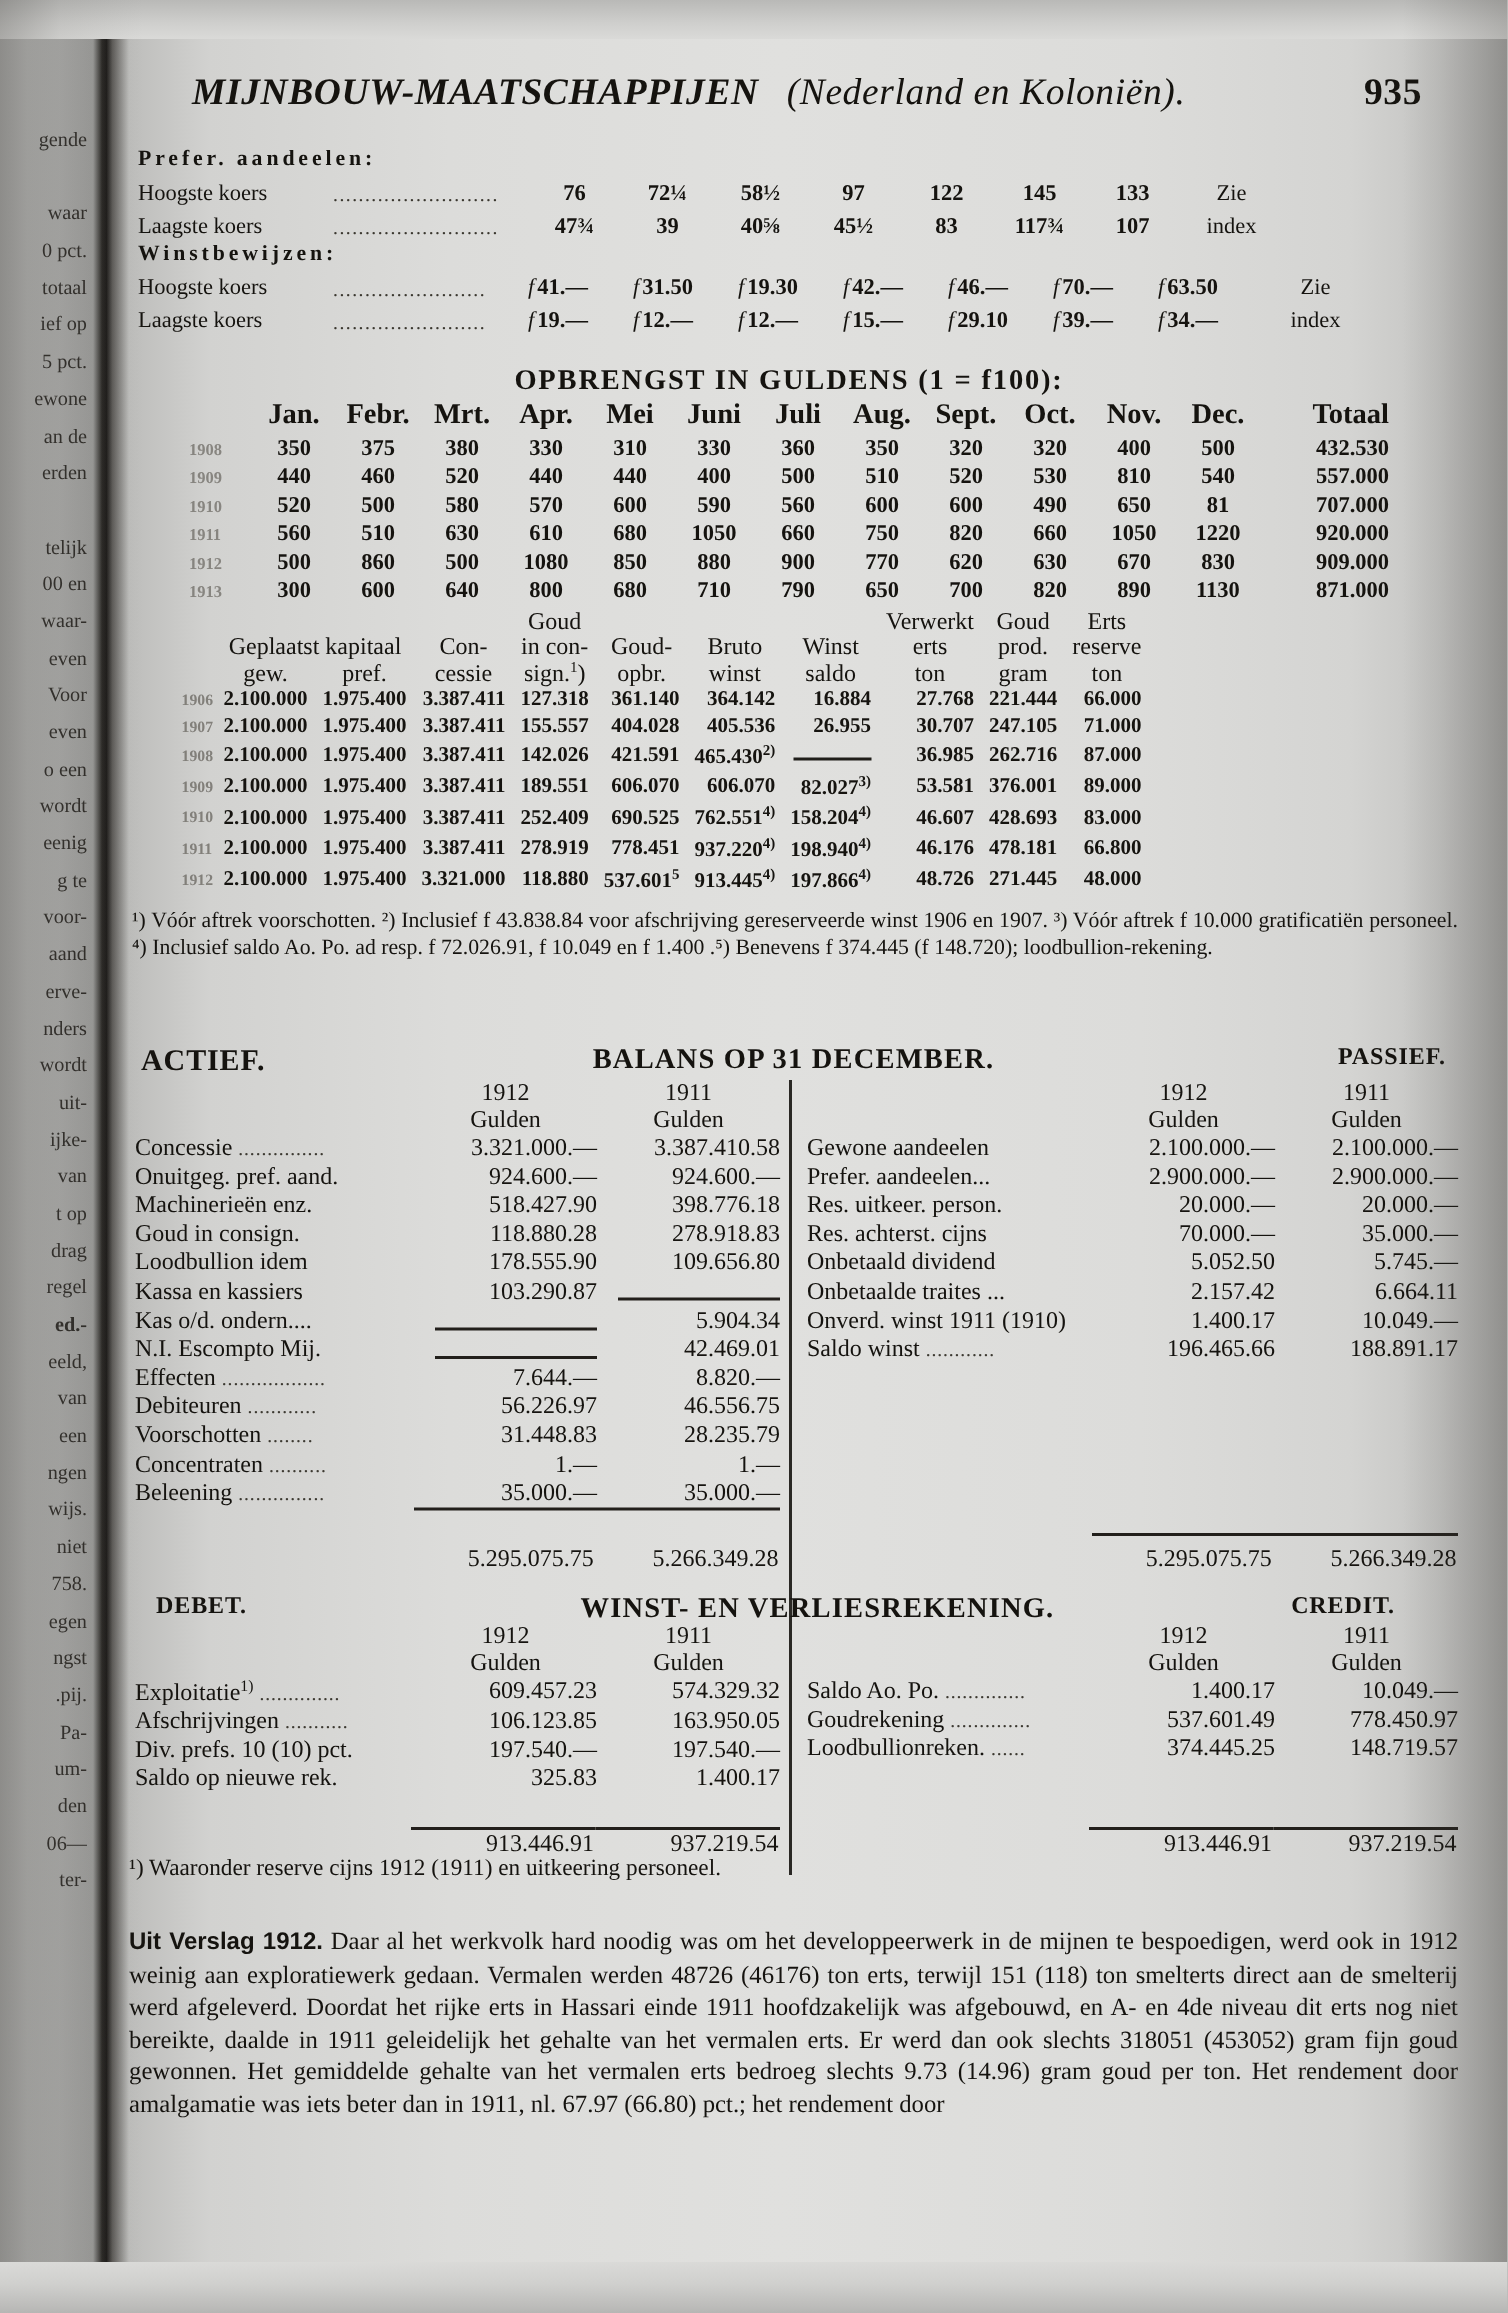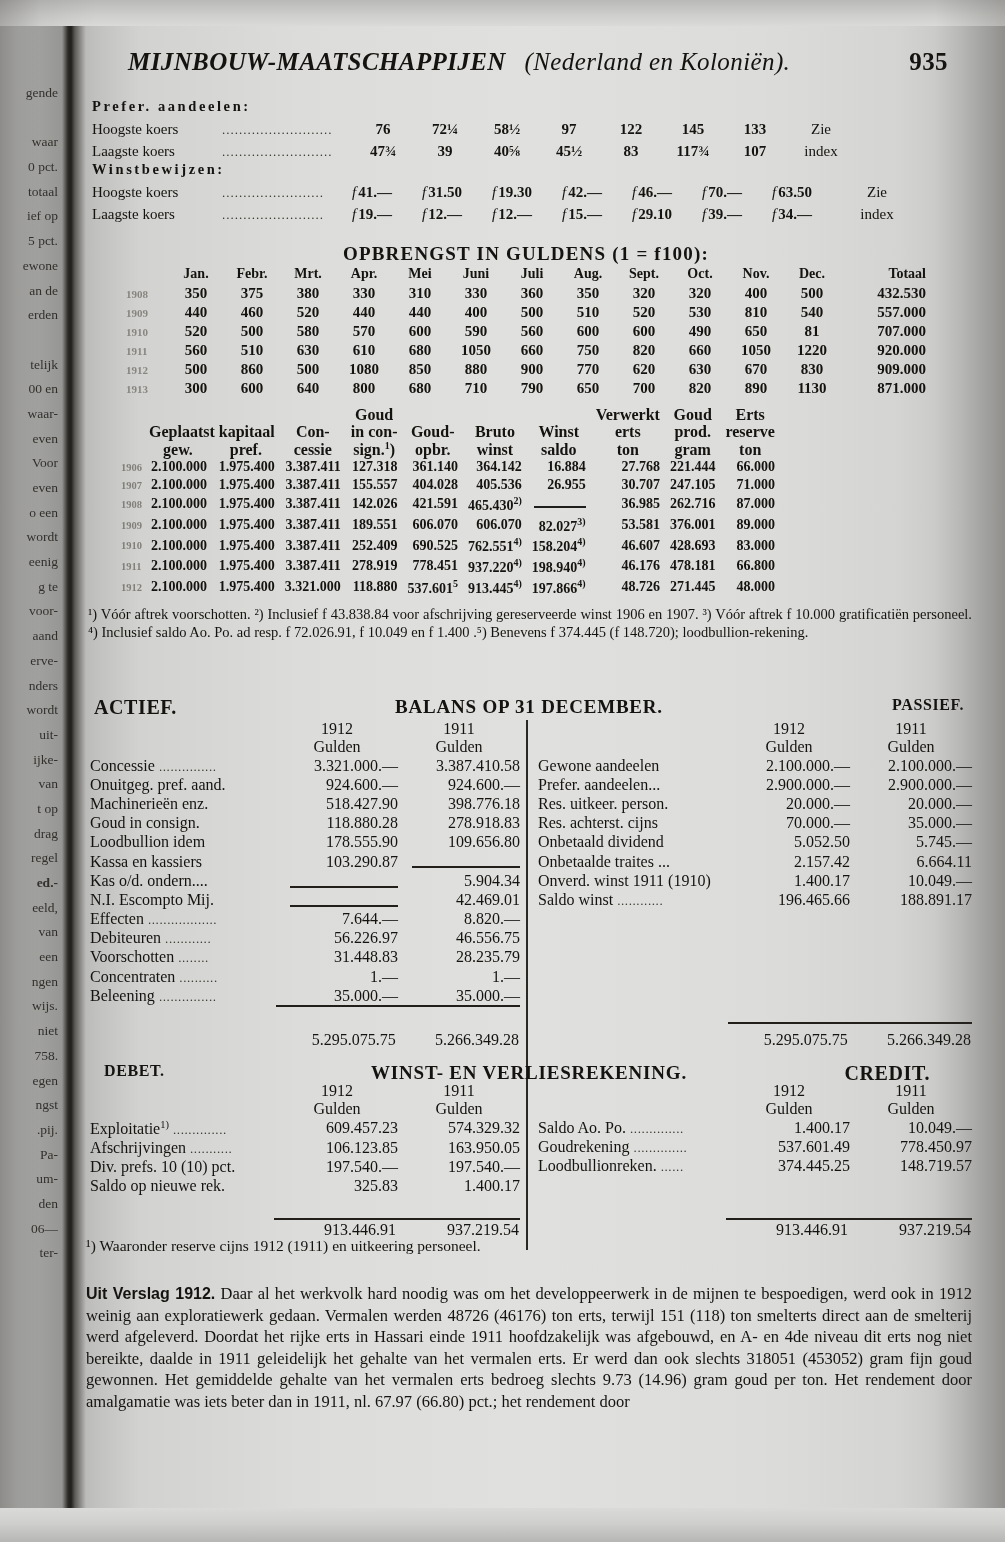--- a/index.html
+++ b/index.html
@@ -60,31 +60,31 @@
   .qf{display:inline-block;text-align:left;width:70px;font-weight:bold;}
   .qf .f{font-style:italic;font-weight:normal;padding-right:2px;}
 
   
   .opb-title{
     position:absolute;left:0;top:243px;width:880px;text-align:center;
     font-weight:bold;font-size:19px;letter-spacing:1.2px;
   }
   table.t{border-collapse:collapse;}
   .opb{position:absolute;left:40px;top:266px;}
-  .opb th{font-weight:bold;font-size:14px;padding:0 0 2px 0;text-align:center;}
+  .opb th{font-weight:bold;font-size:19px;padding:0 0 2px 0;text-align:center;}
   .opb td{font-size:15px;font-weight:bold;text-align:center;padding:1px 0;}
   .opb td.yr,.opb th.yr{width:42px;text-align:left;font-size:11px;font-weight:bold;
       color:#6f6c66;opacity:.75;}
   .opb td.mo{width:56px;}
   .opb td.tot{width:86px;text-align:right;}
   .opb th.tot{text-align:right;}
 
   
   .cap{position:absolute;left:30px;top:406px;}
-  .cap th{font-size:16px;font-weight:bold;text-align:center;padding:0 5px;line-height:1.08;vertical-align:bottom;}
+  .cap th{font-size:16px;font-weight:normal;text-align:center;padding:0 5px;line-height:1.08;vertical-align:bottom;}
   .cap td{font-size:14px;font-weight:bold;text-align:right;padding:1px 5px;white-space:nowrap;}
   .cap td.yr{font-size:10.5px;color:#6f6c66;opacity:.8;text-align:left;padding-right:2px;margin-left:12px;}
   .cap .sup{font-size:10px;vertical-align:super;}
   .cap .dash{display:inline-block;width:52px;border-bottom:2px solid #201e1a;height:9px;}
 
   .fnotes{position:absolute;left:2px;top:605px;width:884px;font-size:14.5px;line-height:1.26;text-align:justify;}
 
   
   .balans{position:absolute;left:0px;top:696px;width:886px;}
   .bl-actief{position:absolute;left:8px;top:0;font-weight:bold;font-size:20px;letter-spacing:.6px;}
@@ -102,22 +102,22 @@
   .side th.c1,.side th.c2{width:122px;}
   .side td{font-size:16px;padding:0.6px 0;}
   .side td.lbl{white-space:nowrap;}
   .side td.c1,.side td.c2{text-align:right;width:122px;white-space:nowrap;}
   .side td.lbl .dots{color:#3c3931;letter-spacing:.6px;font-size:13px;}
   .rule{display:inline-block;width:108px;border-bottom:2px solid #221f1b;height:9px;vertical-align:middle;}
 
   
   .wv{position:absolute;left:0;top:1062px;width:886px;}
   .wv-debet{position:absolute;left:18px;top:0;font-weight:bold;font-size:16px;letter-spacing:.6px;}
-  .wv-title{position:absolute;left:0;top:0;width:886px;text-align:center;font-weight:bold;font-size:19px;letter-spacing:.8px;}
-  .wv-credit{position:absolute;right:42px;top:0;font-weight:bold;font-size:20px;letter-spacing:.6px;}
+  .wv-title{position:absolute;left:16px;top:0;width:886px;text-align:center;font-weight:bold;font-size:19px;letter-spacing:.8px;}
+  .wv-credit{position:absolute;right:42px;top:0;font-weight:bold;font-size:16px;letter-spacing:.6px;}
   .wv .divider2{position:absolute;left:440px;top:18px;width:2px;height:170px;background:#2a2824;}
 
   .wfoot{position:absolute;left:0px;top:1237px;width:886px;font-size:15.5px;}
 
   
   .verslag{
     position:absolute;left:0px;top:1283px;width:886px;
     font-size:16.5px;line-height:1.30;text-align:justify;
   }
   .verslag b{font-family:"Liberation Sans", sans-serif;font-size:16px;font-weight:bold;}

